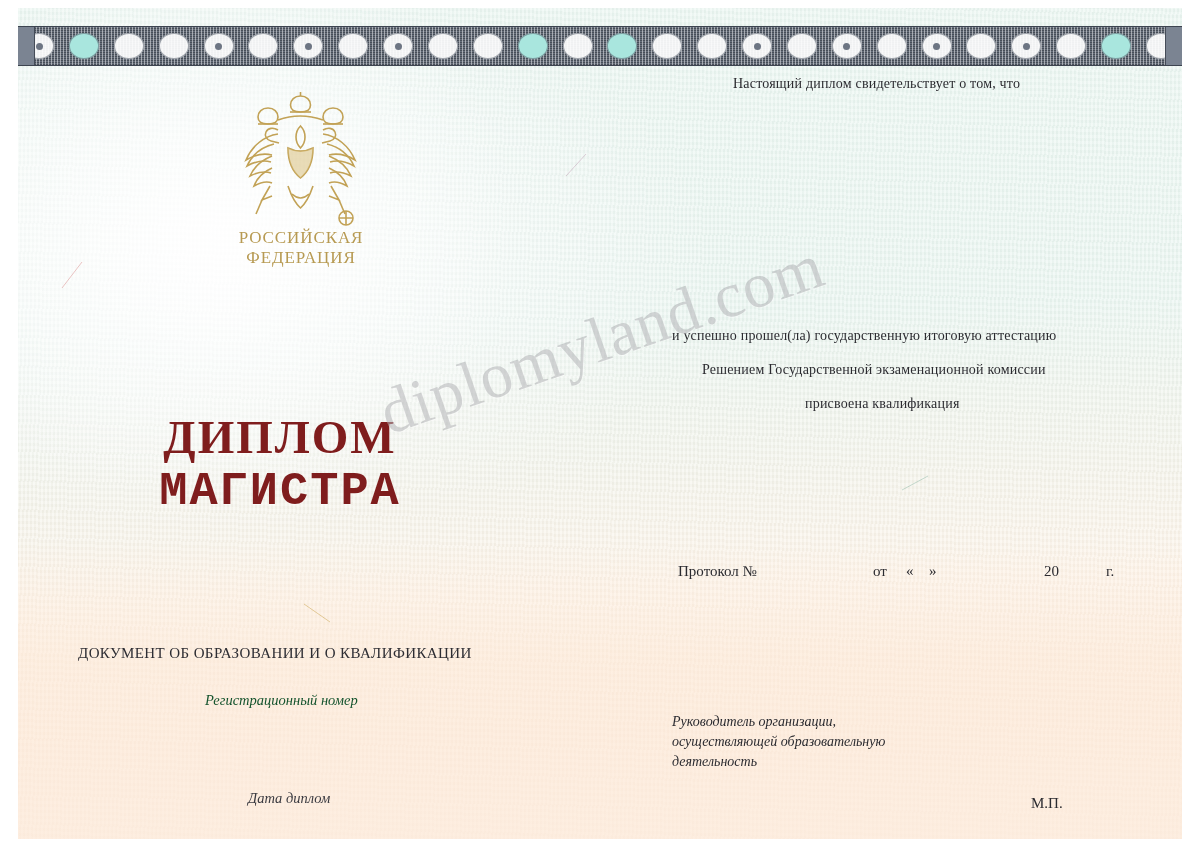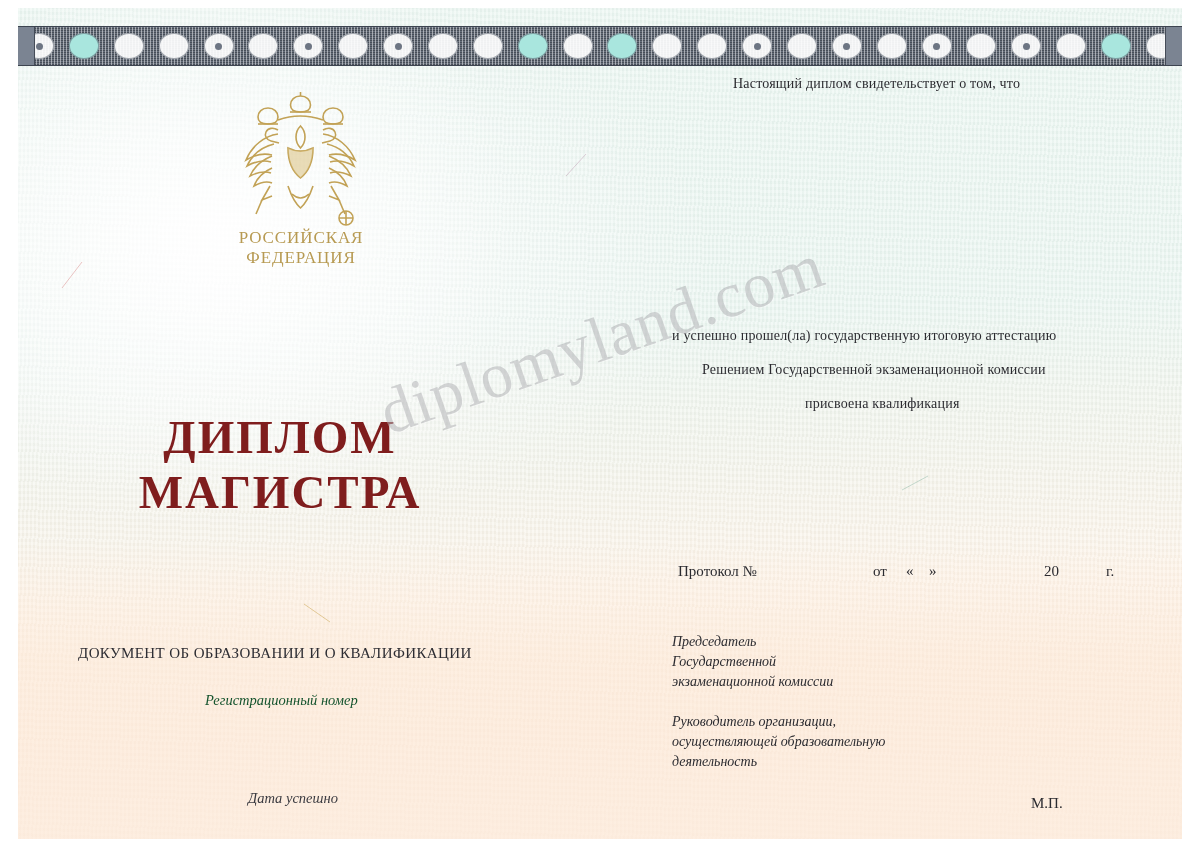--- a/index.html
+++ b/index.html
@@ -119,21 +119,21 @@
     width:420px;
     text-align:center;
     color:#7f1d1d;
     font-weight:bold;
     line-height:1.16;
     font-size:47px;
     letter-spacing:2px;
     font-family:"Liberation Serif", serif;
     text-shadow: 0 1px 0 rgba(255,255,255,0.6);
   }
-  .title .l2{ display:block; }
+  .title .l2{ display:block;font-family:Liberation Mono, monospace; }
 
   
   .doc-kind{
     position:absolute;
     left:78px; top:645px;
     width:440px;
     font-size:15px;
     letter-spacing:0.4px;
     color:#2d2d33;
   }
@@ -305,39 +305,36 @@
   </div>
   <div class="rf-caption">РОССИЙСКАЯ ФЕДЕРАЦИЯ</div>
 
   <div class="title">
     <span>ДИПЛОМ</span>
     <span class="l2">МАГИСТРА</span>
   </div>
 
   <div class="doc-kind">ДОКУМЕНТ ОБ ОБРАЗОВАНИИ И О КВАЛИФИКАЦИИ</div>
   <div class="reg-num">Регистрационный номер</div>
-  <div class="issue-date">Дата успешно</div>
+  <div class="issue-date">Дата диплом</div>
 
   <div class="r-line" id="r-certifies">Настоящий диплом свидетельствует о том, что</div>
   <div class="r-line" id="r-passed">и успешно прошел(ла) государственную итоговую аттестацию</div>
   <div class="r-line" id="r-commission">Решением Государственной экзаменационной комиссии</div>
   <div class="r-line" id="r-qualification">присвоена квалификация</div>
 
   <div class="protocol">
     <span class="p-label">Протокол №</span>
     <span class="p-ot">от</span>
     <span class="p-q1">«</span>
     <span class="p-q2">»</span>
     <span class="p-20">20</span>
     <span class="p-g">г.</span>
   </div>
 
-  <div class="sig-block" id="sig-chair" style="white-space:pre-line">Председатель
-Государственной
-экзаменационной комиссии</div>
   <div class="sig-block" id="sig-head" style="white-space:pre-line">Руководитель организации,
 осуществляющей образовательную
 деятельность</div>
   <div class="mp">М.П.</div>
 
   <div class="watermark">diplomyland.com</div>
 
   <svg class="fiber" style="left:60px;top:260px;width:40px;height:30px" viewBox="0 0 40 30">
       <path d="M2 28 L22 2" stroke="#d98a8a" stroke-width="1" fill="none"></path>
     </svg>

